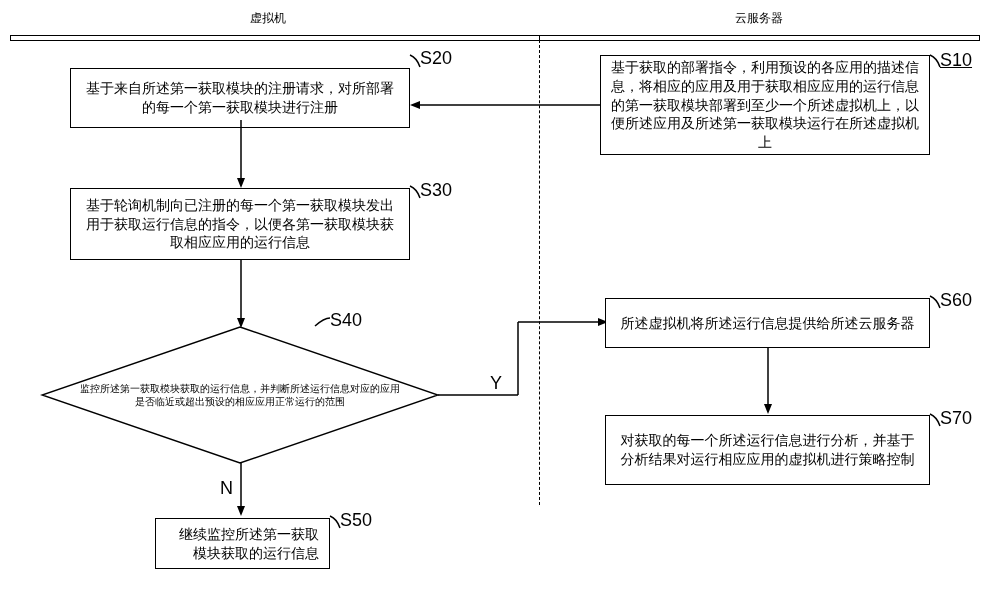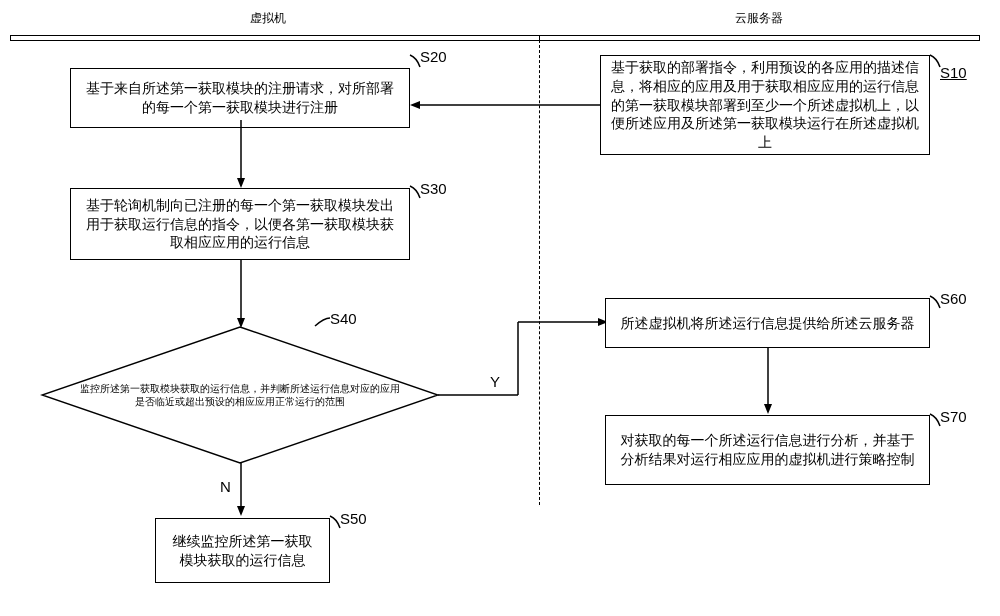--- a/index.html
+++ b/index.html
@@ -61,21 +61,21 @@
     font-size: 14px;
     line-height: 1.35;
     text-align: center;
     display: flex;
     align-items: center;
     justify-content: center;
     box-sizing: border-box;
   }
   .label {
     position: absolute;
-    font-size: 15px;
+    font-size: 18px;
   }
   svg.conn {
     position: absolute;
     overflow: visible;
   }
   .diamond {
     position: absolute;
   }
   .diamond-text {
     position: absolute;
@@ -95,21 +95,21 @@
   <div class="hdr" style="left:250px;">虚拟机</div>
   <div class="hdr" style="left:735px;">云服务器</div>
   <div class="header-line-top"></div>
   <div class="header-line-bottom"></div>
   <div class="vsep" style="left:10px;"></div>
   <div class="vsep" style="left:539px;"></div>
   <div class="vsep" style="left:979px;"></div>
   <div class="vdot"></div>
 
   <div class="box" style="left:600px; top:55px; width:330px; height:100px;">基于获取的部署指令，利用预设的各应用的描述信息，将相应的应用及用于获取相应应用的运行信息的第一获取模块部署到至少一个所述虚拟机上，以便所述应用及所述第一获取模块运行在所述虚拟机上</div>
-  <div class="label" style="left:940px; top:64px;text-decoration:underline;">S10</div>
+  <div class="label" style="left:940px; top:50px;text-decoration:underline;">S10</div>
   <svg class="conn" style="left:925px; top:55px;" width="20" height="20">
       <path d="M5 0 Q 12 3 15 12" stroke="#000" fill="none" stroke-width="1.5"></path>
     </svg>
 
   <div class="box" style="left:70px; top:68px; width:340px; height:60px;">基于来自所述第一获取模块的注册请求，对所部署的每一个第一获取模块进行注册</div>
   <div class="label" style="left:420px; top:48px;">S20</div>
   <svg class="conn" style="left:405px; top:55px;" width="20" height="20">
       <path d="M5 0 Q 12 3 15 12" stroke="#000" fill="none" stroke-width="1.5"></path>
     </svg>
 
@@ -150,21 +150,21 @@
     <polygon points="170,2 160,-2 160,6" fill="#000"></polygon>
   </svg>
   <div class="label" style="left:490px; top:373px;">Y</div>
 
   <svg class="conn" style="left:235px; top:463px;" width="12" height="55">
     <line x1="6" y1="0" x2="6" y2="45" stroke="#000" stroke-width="1.5"></line>
     <polygon points="6,53 2,43 10,43" fill="#000"></polygon>
   </svg>
   <div class="label" style="left:220px; top:478px;">N</div>
 
-  <div class="box" style="left:155px; top:518px; width:175px; height:65px;">继续监控所述第一获取模块获取的运行信息</div>
+  <div class="box" style="left:155px; top:518px; width:175px; height:51px;text-align:right;">继续监控所述第一获取模块获取的运行信息</div>
   <div class="label" style="left:340px; top:510px;">S50</div>
   <svg class="conn" style="left:325px; top:516px;" width="20" height="20">
       <path d="M5 0 Q 12 3 15 12" stroke="#000" fill="none" stroke-width="1.5"></path>
     </svg>
 
   <div class="box" style="left:605px; top:298px; width:325px; height:50px;">所述虚拟机将所述运行信息提供给所述云服务器</div>
   <div class="label" style="left:940px; top:290px;">S60</div>
   <svg class="conn" style="left:925px; top:296px;" width="20" height="20">
       <path d="M5 0 Q 12 3 15 12" stroke="#000" fill="none" stroke-width="1.5"></path>
     </svg>

